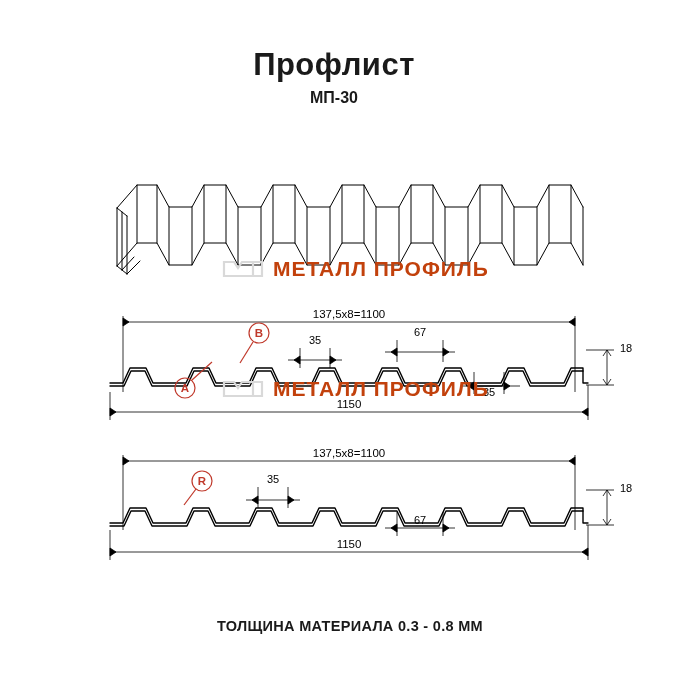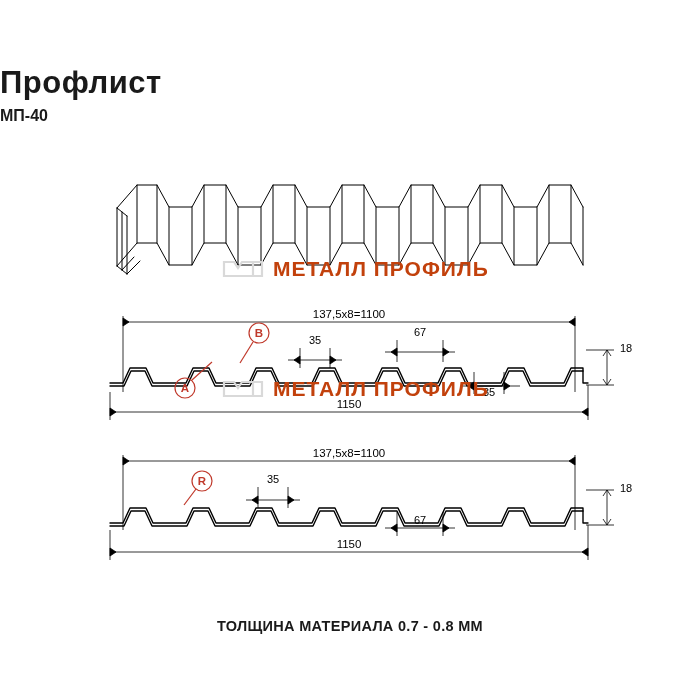--- a/index.html
+++ b/index.html
@@ -18,24 +18,24 @@
   }
   .sheet {
     position: relative;
     width: 700px;
     height: 700px;
   }
 
   
   .title-block {
     position: absolute;
-    top: 66px;
+    top: 48px;
     left: 0;
     width: 668px;
-    text-align: left;
+    text-align: center;
   }
   .main-title {
     font-size: 31px;
     font-weight: bold;
     letter-spacing: 0.5px;
     line-height: 34px;
     color: #1a1a1a;
   }
   .sub-title {
     font-size: 16px;
@@ -108,21 +108,21 @@
     fill: #000;
   }
 </style>
 </head>
 <body>
 
 <div class="sheet">
 
   <div class="title-block">
     <div class="main-title">Профлист</div>
-    <div class="sub-title">МП-40</div>
+    <div class="sub-title">МП-30</div>
   </div>
 
   <svg class="layer" viewBox="0 0 700 700">
     <g class="ln thin" stroke-linejoin="round" stroke-linecap="round">
 
       <path d="M117 208 L137 185 L157 185 L169 207 L192 207 L204 185 L226 185 L238 207 L261 207 L273 185 L295 185 L307 207 L330 207 L342 185 L364 185 L376 207 L399 207 L411 185 L433 185 L445 207 L468 207 L480 185 L502 185 L514 207 L537 207 L549 185 L571 185 L583 207"></path>
 
       <path d="M117 266 L137 243 L157 243 L169 265 L192 265 L204 243 L226 243 L238 265 L261 265 L273 243 L295 243 L307 265 L330 265 L342 243 L364 243 L376 265 L399 265 L411 243 L433 243 L445 265 L468 265 L480 243 L502 243 L514 265 L537 265 L549 243 L571 243 L583 265"></path>
 
       <path d="M117 208 L117 266"></path>
@@ -322,15 +322,15 @@
     <span class="wm-text">МЕТАЛЛ ПРОФИЛЬ</span>
   </div>
   <div class="wm wm2">
     <svg class="wm-logo" viewBox="0 0 42 27">
       <path d="M2 21 L2 7 L12 7 L16 13 L20 7 L31 7 L31 21 Z" fill="none" stroke="#d9d9d9" stroke-width="2.2"></path>
       <path d="M31 7 L40 7 L40 21 L31 21" fill="none" stroke="#d9d9d9" stroke-width="2.2"></path>
     </svg>
     <span class="wm-text">МЕТАЛЛ ПРОФИЛЬ</span>
   </div>
 
-  <div class="footer-note">ТОЛЩИНА МАТЕРИАЛА 0.7 - 0.8 ММ</div>
+  <div class="footer-note">ТОЛЩИНА МАТЕРИАЛА 0.3 - 0.8 ММ</div>
 
 </div>
 
 </body></html>

